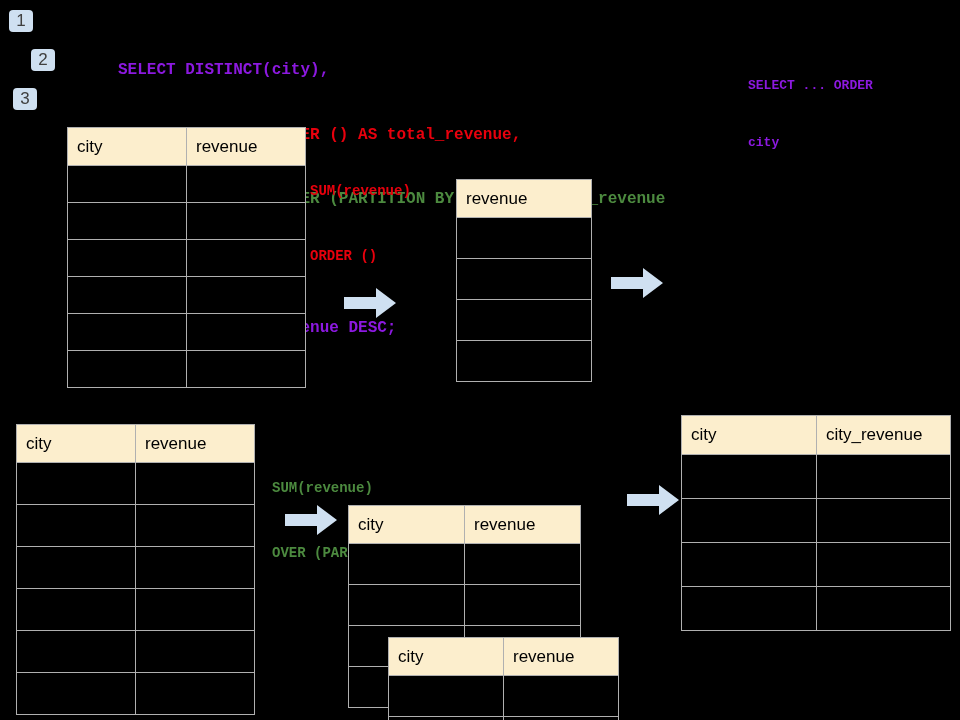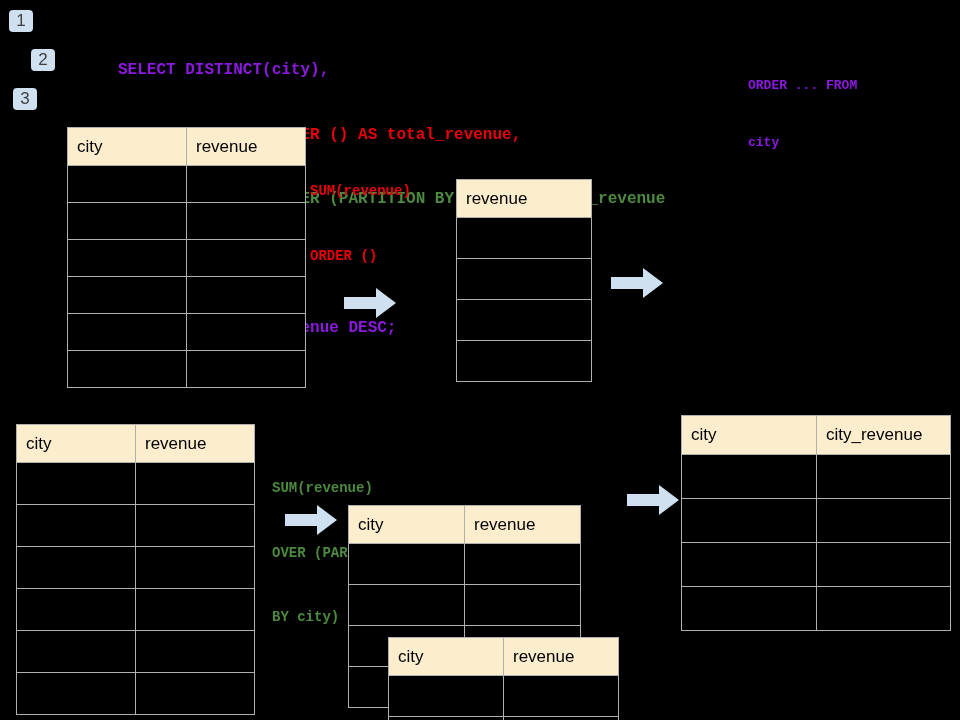--- a/index.html
+++ b/index.html
@@ -106,33 +106,32 @@
 
   <div class="sql-block" style="left:83px; top:17px;margin-left:35px;">
     <div class="sql-line c-purple">SELECT DISTINCT(city),</div>
     <div class="sql-line c-red">    SUM(revenue) OVER () AS total_revenue,</div>
     <div class="sql-line c-green">    SUM(revenue) OVER (PARTITION BY city) as city_revenue</div>
     <div class="sql-line c-purple">  FROM rides</div>
     <div class="sql-line c-purple">  ORDER by city_revenue DESC;</div>
   </div>
 
   <div class="side-note" style="left:748px; top:38px;">
-    <div>ORDER ... FROM</div>
+    <div>SELECT ... ORDER</div>
     <div>city</div>
   </div>
 
   <div class="annot red" style="left:310px; top:138px;">
     <div>SUM(revenue)</div>
     <div>ORDER ()</div>
   </div>
 
   <div class="annot green" style="left:272px; top:435px;">
     <div>SUM(revenue)</div>
     <div>OVER (PARTITION</div>
-    <div>BY city)</div>
   </div>
 
   <table class="tbl" style="left:67px; top:127px; width:238px;">
     <colgroup>
         <col style="width:119px">
         <col style="width:119px">
       </colgroup>
     <thead>
       <tr>
         <th style="height:37px;">city</th>

